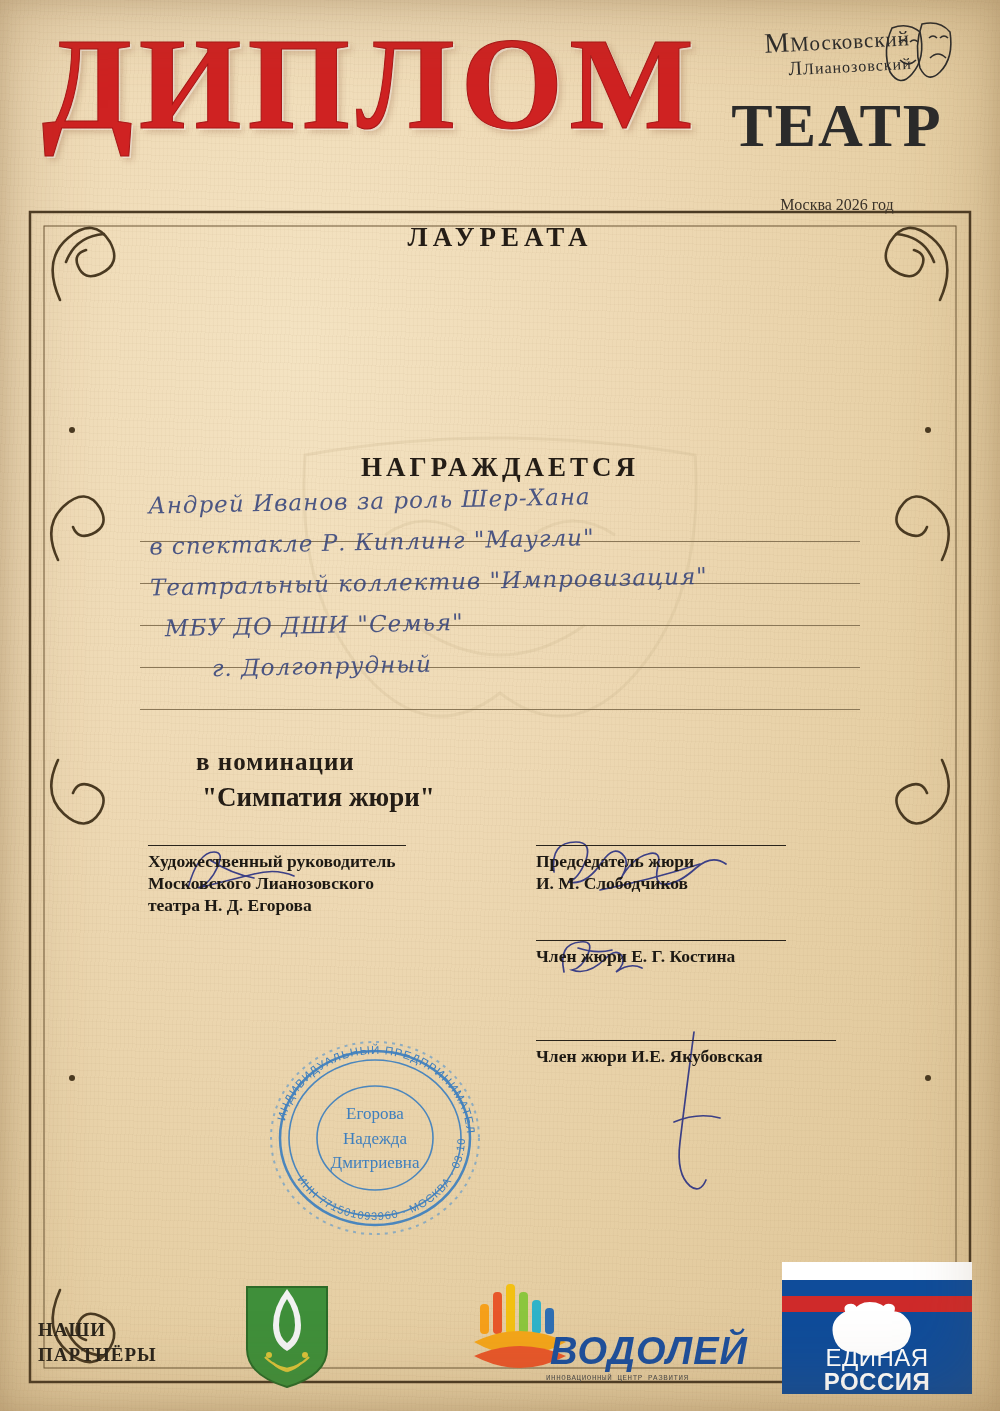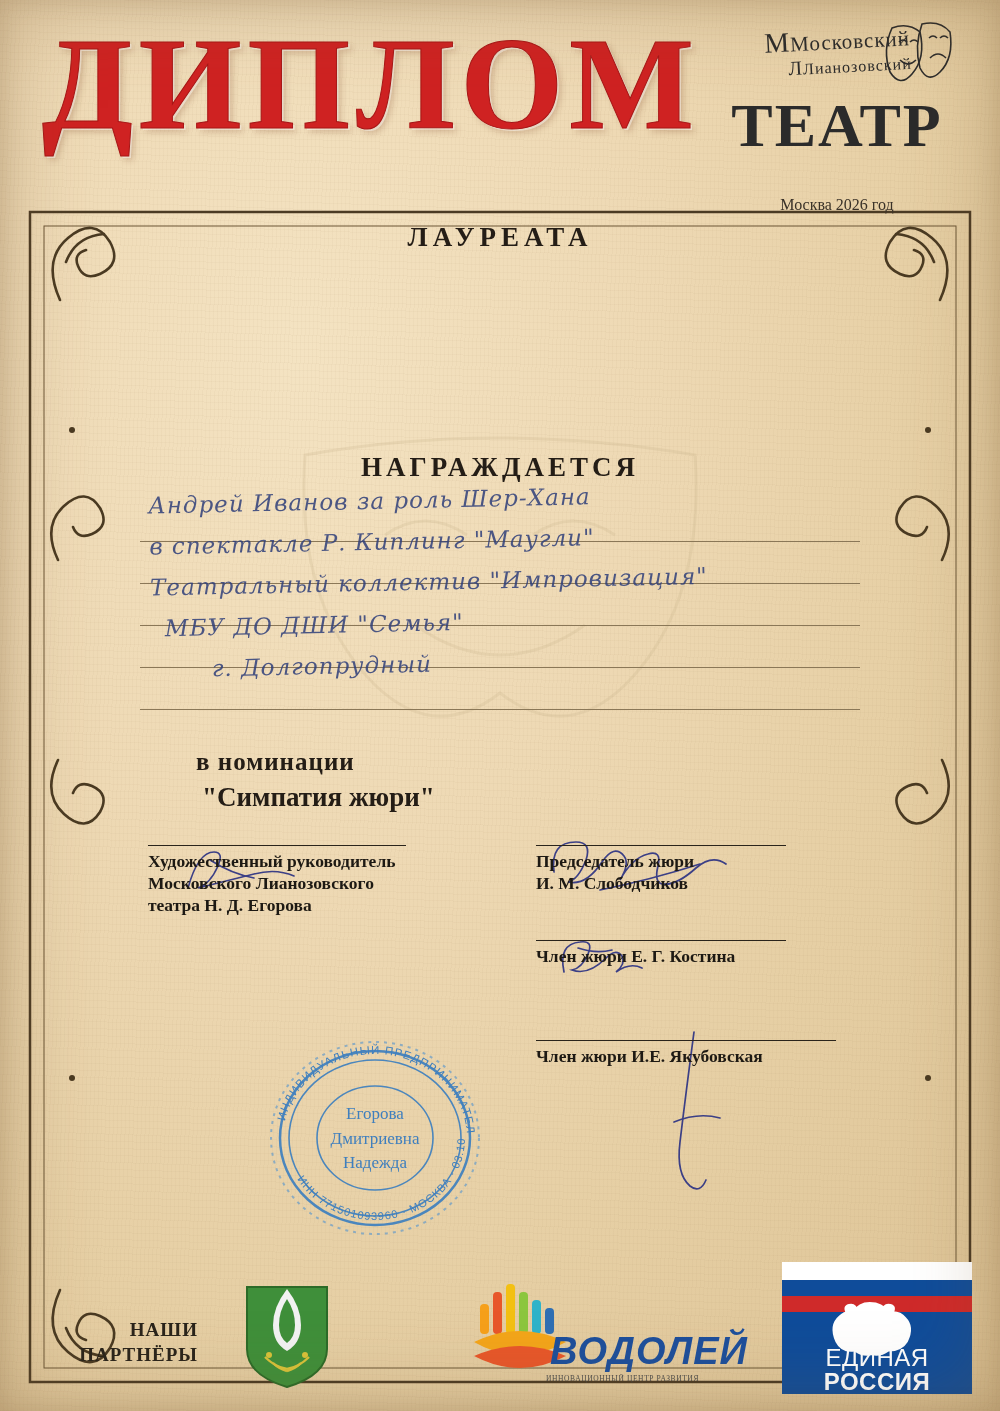--- a/index.html
+++ b/index.html
@@ -195,21 +195,21 @@
     line-height: 1.45;
     font-family: "Liberation Serif", serif;
   }
 
   
   .partners-label {
     position: absolute;
     left: 38px;
     top: 1318px;
     width: 160px;
-    text-align: right;
+    text-align: left;
     font-size: 19px;
     font-weight: bold;
     letter-spacing: 1px;
     color: #2a241b;
     line-height: 1.3;
   }
   .emblem {
     position: absolute;
     left: 243px;
     top: 1283px;
@@ -232,21 +232,21 @@
     font-style: italic;
     font-size: 38px;
     letter-spacing: 1px;
     color: #1d4f9c;
     margin-left: 10px;
   }
   .vodoley .sub {
     position: absolute;
     left: 78px;
     top: 92px;
-    font-family: Liberation Serif, serif;
+    font-family: Liberation Mono, monospace;
     font-size: 7.5px;
     letter-spacing: .6px;
     color: #4a4a4a;
   }
   .er {
     position: absolute;
     right: 28px;
     top: 1262px;
     width: 190px;
     height: 132px;
@@ -425,22 +425,22 @@
       <ellipse cx="120" cy="108" rx="58" ry="52" fill="none" stroke="#4b86bd" stroke-width="1.6"></ellipse>
       <text font-family="'Liberation Sans', sans-serif" font-size="11.5" fill="#3f7fbe" letter-spacing="1">
         <textPath href="#ringTop" startOffset="6%">ИНДИВИДУАЛЬНЫЙ ПРЕДПРИНИМАТЕЛЬ ОГРНИП 310774029100210</textPath>
       </text>
       <text font-family="'Liberation Sans', sans-serif" font-size="11" fill="#3f7fbe" letter-spacing="1">
         <textPath href="#ringBot" startOffset="16%">ИНН 771501093960 · МОСКВА · 03.10.2012</textPath>
       </text>
     </svg>
     <div class="txt">
       <div>Егорова</div>
+      <div>Надежда</div>
       <div>Дмитриевна</div>
-      <div>Надежда</div>
     </div>
   </div>
 
   <div class="partners-label">
     <div>НАШИ</div>
     <div>ПАРТНЁРЫ</div>
   </div>
 
   <svg class="emblem" viewBox="0 0 88 106" xmlns="http://www.w3.org/2000/svg">
     <path d="M4 4 h80 v62 q0 26 -40 38 q-40 -12 -40 -38z" fill="#3f8f3a" stroke="#2c6b28" stroke-width="2"></path>

